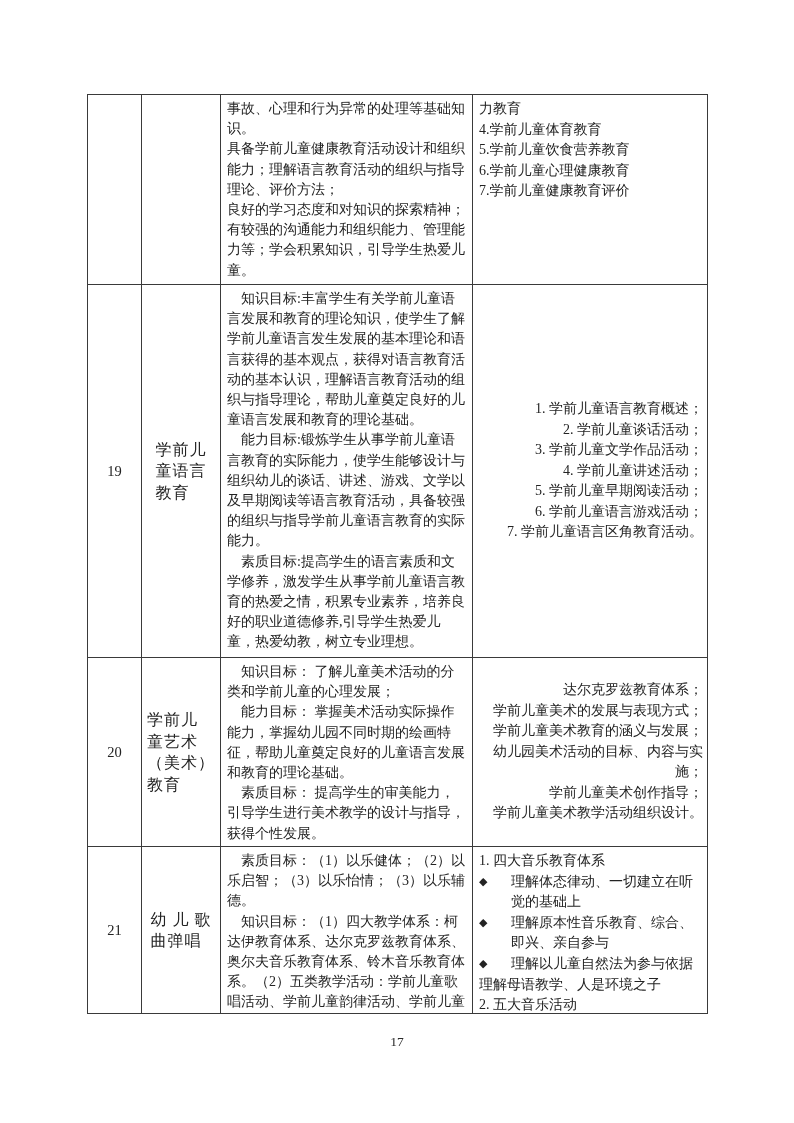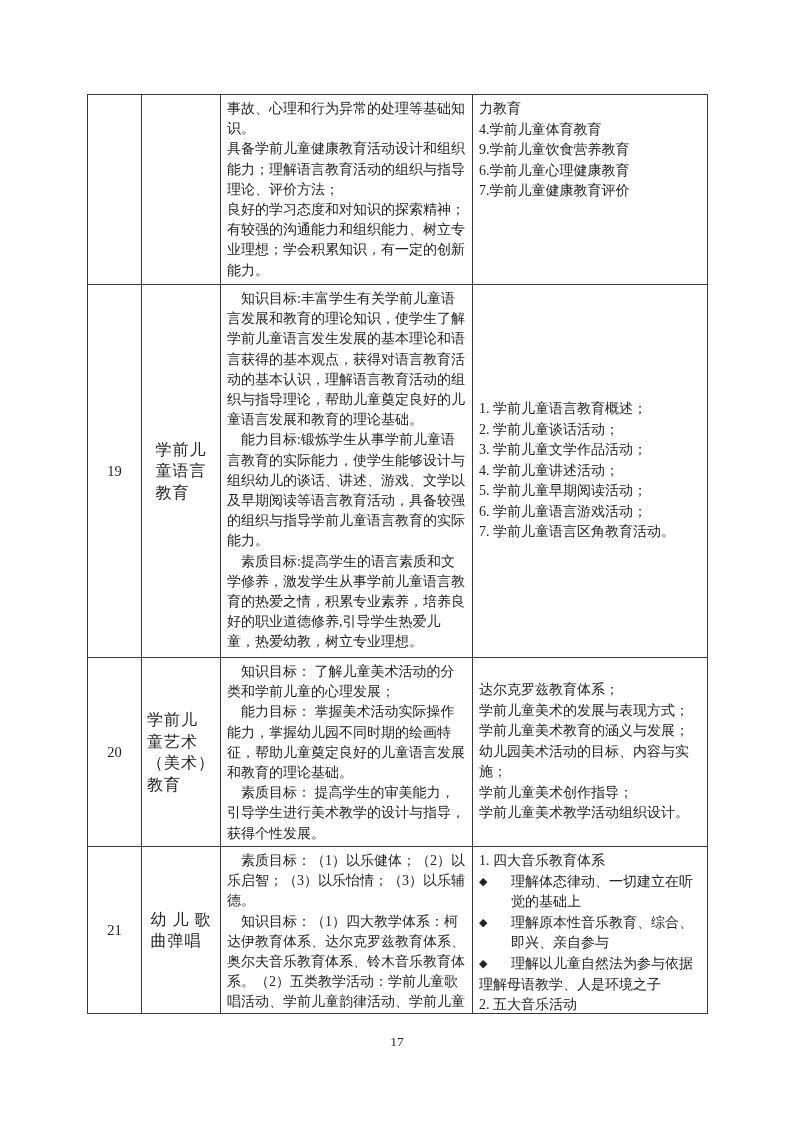--- a/index.html
+++ b/index.html
@@ -43,21 +43,21 @@
     font-size: 16px;
     line-height: 21.5px;
     letter-spacing: 1px;
   }
   .col-obj { padding: 4px 4px 17px 6px; }
   .para { margin: 0; }
   .para.indent { text-indent: 1em; }
 
   .col-topics { padding: 0 4px 0 6px; display: flex; flex-direction: column; }
   .col-topics.v-top { justify-content: flex-start; padding-top: 4px; }
-  .col-topics.v-mid { justify-content: center; }
+  .col-topics.v-mid { justify-content: center; text-align: right; }
   .topic { display: flex; line-height: 20.6px; }
   .topic .bullet {
     flex: none; width: 32px;
     font-size: 11px; line-height: 20.6px;
     font-family: "DejaVu Sans", sans-serif;
   }
   .topic-text { flex: 1; }
 
   .page-footer {
     position: absolute;
@@ -75,31 +75,31 @@
 
   <div class="course-table">
 
     <div class="trow">
       <div class="cell col-num"></div>
       <div class="cell col-title"></div>
       <div class="cell col-obj">
           <div class="para">事故、心理和行为异常的处理等基础知识。</div>
           <div class="para">具备学前儿童健康教育活动设计和组织能力；理解语言教育活动的组织与指导理论、评价方法；</div>
           <div class="para">良好的学习态度和对知识的探索精神；</div>
-          <div class="para">有较强的沟通能力和组织能力、树立专业理想；学会积累知识，有一定的创新能力。</div>
+          <div class="para">有较强的沟通能力和组织能力、管理能力等；学会积累知识，引导学生热爱儿童。</div>
         </div>
       <div class="cell col-topics v-top">
           <div class="topic">
             <span class="topic-text">力教育</span>
           </div>
           <div class="topic">
             <span class="topic-text">4.学前儿童体育教育</span>
           </div>
           <div class="topic">
-            <span class="topic-text">9.学前儿童饮食营养教育</span>
+            <span class="topic-text">5.学前儿童饮食营养教育</span>
           </div>
           <div class="topic">
             <span class="topic-text">6.学前儿童心理健康教育</span>
           </div>
           <div class="topic">
             <span class="topic-text">7.学前儿童健康教育评价</span>
           </div>
         </div>
     </div>
 

